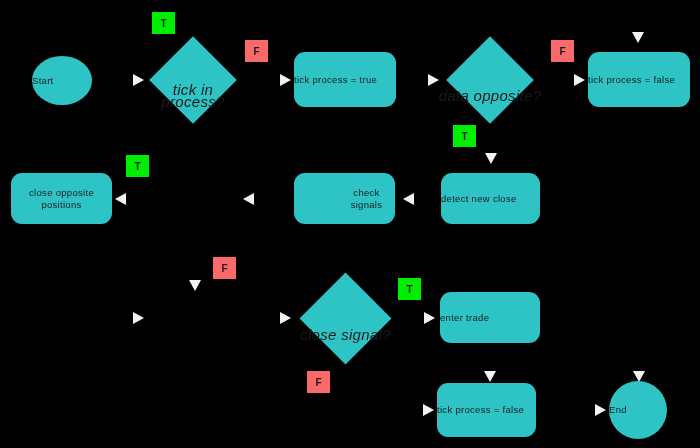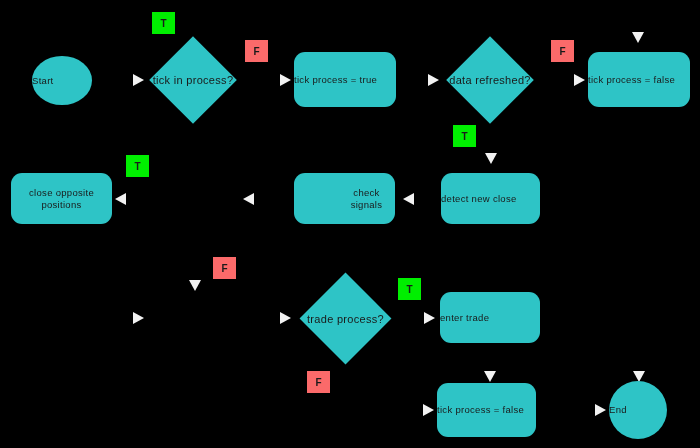--- a/index.html
+++ b/index.html
@@ -41,31 +41,32 @@
   }
   .diamond-shape {
     position: absolute;
     left: 0; top: 0;
     width: 100%; height: 100%;
     background: #2ec4c6;
     transform: rotate(45deg);
   }
   .diamond-label {
     position: absolute;
-    left: 0; top: 0;
+    left: 0; top: 16px;
     width: 100%; height: 100%;
     display: flex;
     align-items: center;
     justify-content: center;
     text-align: center;
     color: #1a1a1a;
-    font-size: 11px;
+    font-size: 15px;
     line-height: 12px;
     letter-spacing: 0.3px;
     z-index: 2;
+    font-style: italic;
   }
   .tag {
     position: absolute;
     box-sizing: border-box;
     width: 23px;
     height: 22px;
     display: flex;
     align-items: center;
     justify-content: center;
     font-size: 10px;
@@ -121,21 +122,21 @@
   <div class="arrow arrow-right" style="left:280px; top:74px;"></div>
 
   <div class="node rect" style="left:294px; top:52px; width:102px; height:55px;">
     <span>tick process = true</span>
   </div>
 
   <div class="arrow arrow-right" style="left:428px; top:74px;"></div>
 
   <div class="diamond-wrap" style="left:459px; top:49px; width:62px; height:62px;">
     <div class="diamond-shape"></div>
-    <div class="diamond-label" style="left:-22px; width:106px;">data refreshed?</div>
+    <div class="diamond-label" style="left:-22px; width:106px;">data opposite?</div>
   </div>
 
   <div class="tag tag-false" style="left:551px; top:40px;">
     <span>F</span>
   </div>
 
   <div class="arrow arrow-right" style="left:574px; top:74px;"></div>
 
   <div class="arrow arrow-down" style="left:632px; top:32px;"></div>
 
@@ -178,21 +179,21 @@
 
   <div class="arrow arrow-down" style="left:189px; top:280px;"></div>
 
   <div class="arrow arrow-right" style="left:133px; top:312px;"></div>
 
 
   <div class="arrow arrow-right" style="left:280px; top:312px;"></div>
 
   <div class="diamond-wrap" style="left:313px; top:286px; width:65px; height:65px;">
     <div class="diamond-shape"></div>
-    <div class="diamond-label" style="left:-16px; width:97px;">trade process?</div>
+    <div class="diamond-label" style="left:-16px; width:97px;">close signal?</div>
   </div>
 
   <div class="tag tag-true" style="left:398px; top:278px;">
     <span>T</span>
   </div>
 
   <div class="arrow arrow-right" style="left:424px; top:312px;"></div>
 
   <div class="node rect" style="left:440px; top:292px; width:100px; height:51px;">
     <span>enter trade</span>

